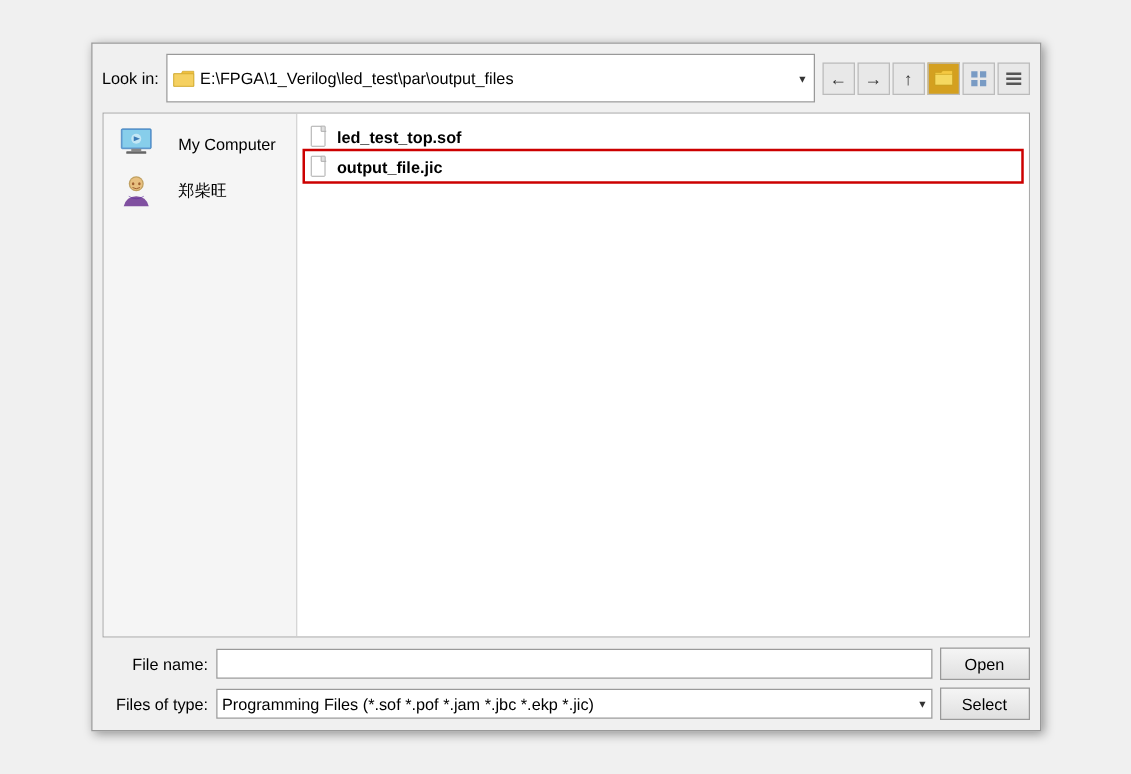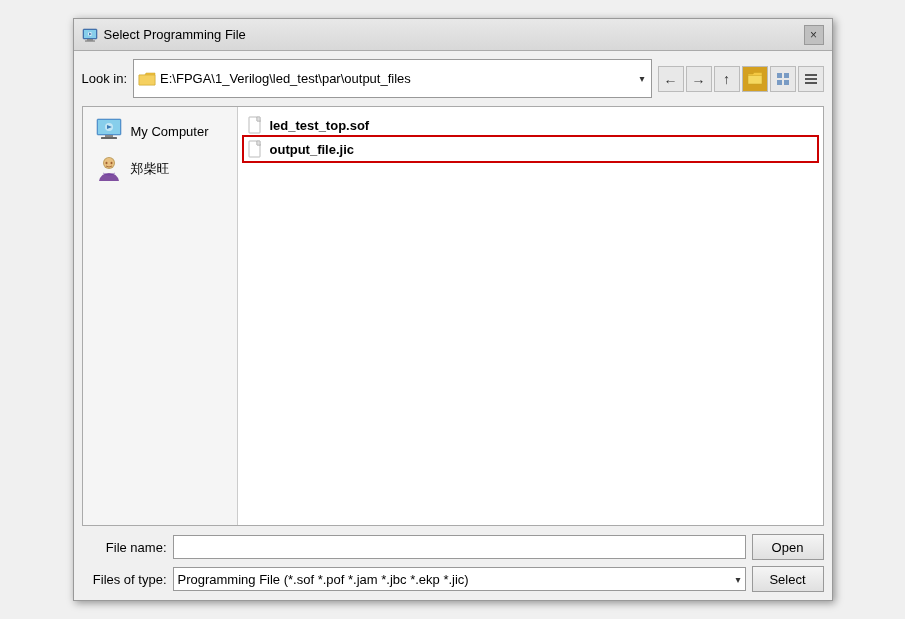--- a/index.html
+++ b/index.html
@@ -162,20 +162,21 @@
       height: 28px;
       flex-shrink: 0;
       display: flex;
       align-items: center;
       justify-content: center;
     }
 
     .sidebar-item-label {
       font-size: 13px;
       color: #000;
+      margin-left: 12px;
     }
 
     .file-pane {
       flex: 1;
       padding: 6px;
       overflow-y: auto;
       background: white;
     }
 
     .file-item {
@@ -266,35 +267,20 @@
       align-items: center;
       justify-content: center;
       flex-shrink: 0;
     }
   </style>
 </head>
 <body>
 
 <div class="dialog">
 
-  <div class="title-bar">
-    <div class="title-bar-left">
-
-      <svg class="title-icon" viewBox="0 0 16 16">
-        <rect x="1" y="2" width="14" height="10" rx="1" fill="#4a7ab5" stroke="#2a5a95" stroke-width="0.5"></rect>
-        <rect x="2" y="3" width="12" height="8" fill="#87ceeb"></rect>
-        <rect x="5" y="12" width="6" height="1.5" fill="#888"></rect>
-        <rect x="3" y="13.5" width="10" height="1" rx="0.3" fill="#666"></rect>
-        <circle cx="8" cy="7" r="2" fill="#fff" opacity="0.8"></circle>
-        <polygon points="7,5.5 10,7 7,8.5" fill="#4a7ab5"></polygon>
-      </svg>
-      <span class="title-text">Select Programming File</span>
-    </div>
-    <button class="close-btn">×</button>
-  </div>
 
   <div class="dialog-body">
 
     <div class="look-in-row">
       <span class="look-in-label">Look in:</span>
       <div class="look-in-combo">
 
         <svg class="folder-icon-small" viewBox="0 0 18 14">
           <path d="M1,3 L7,3 L8,1 L17,1 L17,13 L1,13 Z" fill="#f0c040" stroke="#c8a020" stroke-width="0.5"></path>
           <path d="M1,3 L17,3 L17,13 L1,13 Z" fill="#f5d060" stroke="#c8a020" stroke-width="0.5"></path>
@@ -396,21 +382,21 @@
 
       <div class="bottom-row">
         <span class="bottom-label">File name:</span>
         <input class="filename-input" type="text" value="" style="">
         <button class="action-btn">Open</button>
       </div>
 
       <div class="bottom-row">
         <span class="bottom-label">Files of type:</span>
         <div class="filter-combo">
-          <span class="filter-text">Programming File (*.sof *.pof *.jam *.jbc *.ekp *.jic)</span>
+          <span class="filter-text">Programming Files (*.sof *.pof *.jam *.jbc *.ekp *.jic)</span>
           <span class="filter-arrow">▾</span>
         </div>
         <button class="action-btn">Select</button>
       </div>
     </div>
 
   </div>
 </div>
 
 </body></html>

